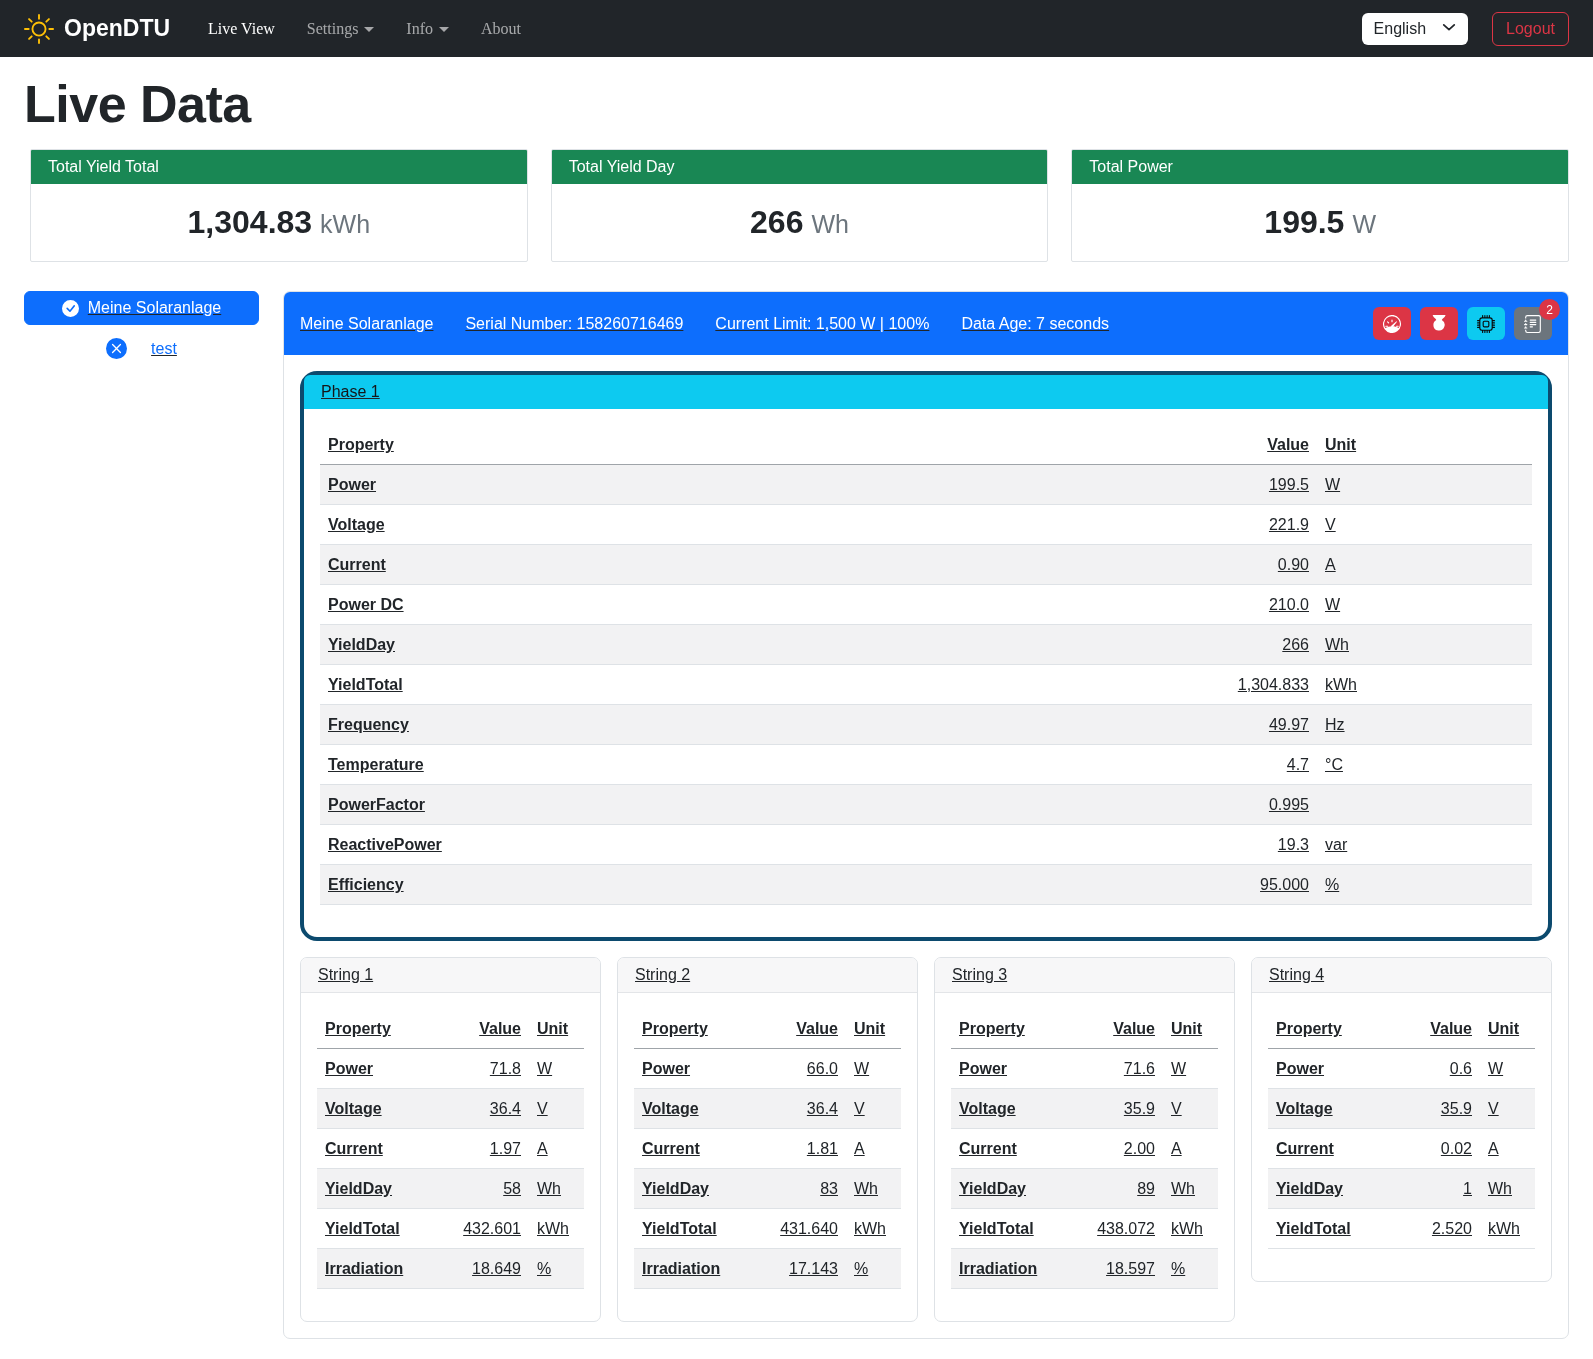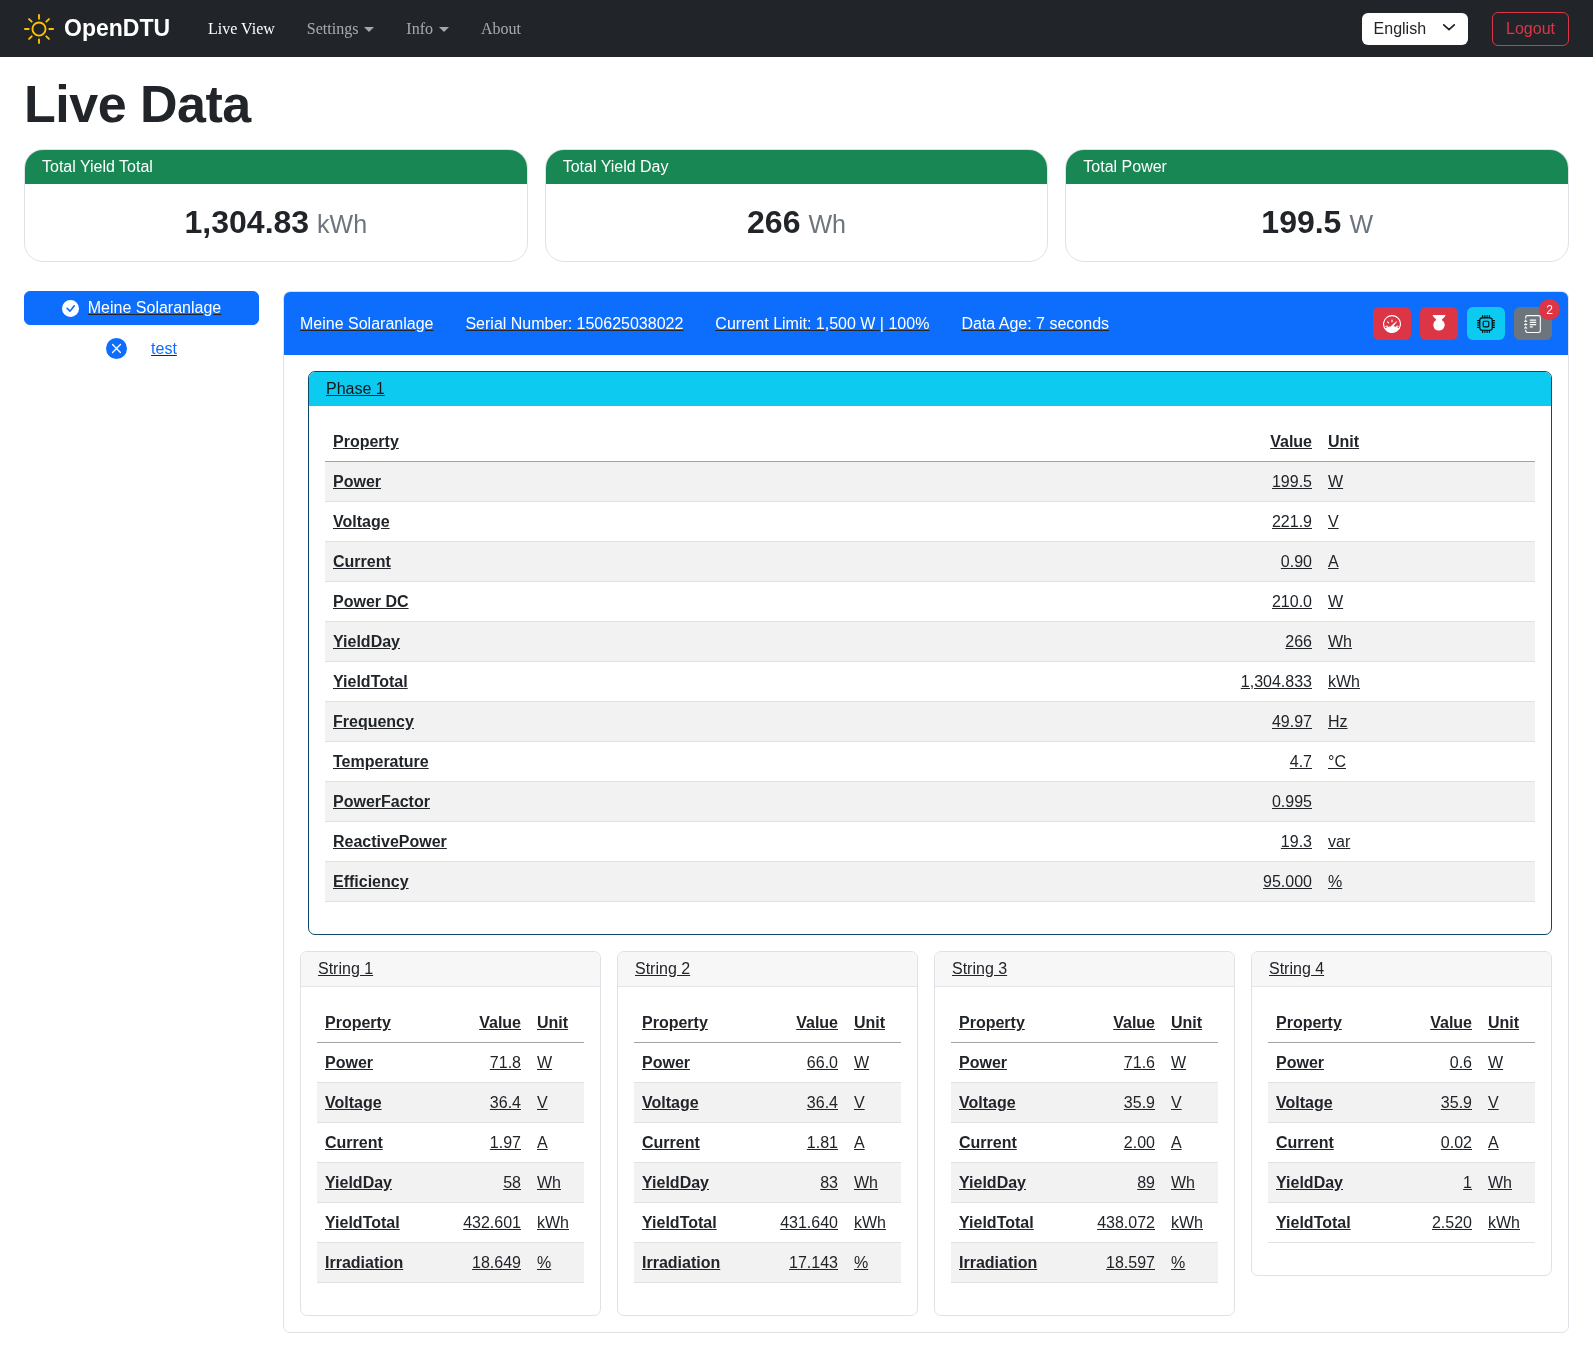--- a/index.html
+++ b/index.html
@@ -35,21 +35,21 @@
     border-radius:6px; padding:7px 13px; font-size:16px; cursor:pointer;
     font-family:"Liberation Sans", sans-serif;
   }
 
   
   .container { padding:0 24px; }
   h1.page-title { font-size:52px; font-weight:600; margin:17px 0 15px; letter-spacing:-.5px; }
 
   .summary-row { display:flex; gap:17px; margin-bottom:29px; }
   .summary-card {
-    flex:1; border:1px solid #dee2e6; border-radius:19px; overflow:hidden; background:#fff;
+    flex:1; border:1px solid #dee2e6; border-radius:2px; overflow:hidden; background:#fff;margin-left:6px;
   }
   .summary-card .card-head {
     background:#198754; color:#fff; padding:8px 17px; font-size:16px;
   }
   .summary-card .card-body { padding:20px 16px; text-align:center; }
   .summary-value { font-size:32px; font-weight:600; color:#212529; }
   .summary-unit { font-size:25px; color:#6c757d; margin-left:8px; font-weight:400;}
 
   .main-row { display:flex; gap:24px; align-items:flex-start;text-decoration:underline; }
 
@@ -89,21 +89,21 @@
   
   table.data-table { width:100%; border-collapse:collapse; table-layout:fixed; margin-bottom:16px; }
   table.data-table th, table.data-table td {
     text-align:left; padding:8px; font-size:16px; line-height:23px;
   }
   table.data-table th { border-bottom:1px solid #9fa4a9; font-weight:bold; }
   table.data-table td { border-bottom:1px solid #dee2e6; }
   table.data-table td.property { font-weight:bold; }
   table.data-table th.value, table.data-table td.value { text-align:right; }
 
-  .phase-card { border:1px solid #0c4a6e; border-radius:7px;margin-left:8px; }
+  .phase-card { border:4px solid #0c4a6e; border-radius:17px; }
   .phase-head { background:#0dcaf0; color:#141619; padding:8px 17px; border-radius:6px 6px 0 0; }
   .phase-body { padding:16px; }
   .phase-body tbody tr:nth-child(odd) td { background:#f2f2f3; }
 
   .strings-row { display:flex; gap:16px; margin-top:16px; align-items:flex-start; }
   .string-card { flex:1; border:1px solid #dee2e6; border-radius:7px; background:#fff; }
   .string-head {
     background:#f7f7f8; border-bottom:1px solid #e3e5e8; padding:8px 17px;
     border-radius:6px 6px 0 0; color:#212529;
   }
@@ -189,21 +189,21 @@
             <path d="M16 8A8 8 0 1 1 0 8a8 8 0 0 1 16 0zM5.354 4.646a.5.5 0 1 0-.708.708L7.293 8l-2.647 2.646a.5.5 0 0 0 .708.708L8 8.707l2.646 2.647a.5.5 0 0 0 .708-.708L8.707 8l2.647-2.646a.5.5 0 0 0-.708-.708L8 7.293 5.354 4.646z"></path>
           </svg>
         </span>
         <span>test</span>
       </div>
     </div>
 
     <div class="inverter-panel">
       <div class="inverter-head">
         <span>Meine Solaranlage</span>
-        <span>Serial Number: 150625038022</span>
+        <span>Serial Number: 158260716469</span>
         <span>Current Limit: 1,500 W | 100%</span>
         <span>Data Age: 7 seconds</span>
         <span class="grow"></span>
         <div class="icon-btns">
           <button class="icon-btn red">
             <span style="display:flex;">
               <svg width="18" height="18" viewBox="0 0 16 16" fill="currentColor" xmlns="http://www.w3.org/2000/svg">
                 <path d="M8 4a.5.5 0 0 1 .5.5V6a.5.5 0 0 1-1 0V4.5A.5.5 0 0 1 8 4zM3.732 5.732a.5.5 0 0 1 .707 0l.915.914a.5.5 0 1 1-.708.708l-.914-.915a.5.5 0 0 1 0-.707zM2 10a.5.5 0 0 1 .5-.5h1.586a.5.5 0 0 1 0 1H2.5A.5.5 0 0 1 2 10zm9.5 0a.5.5 0 0 1 .5-.5h1.5a.5.5 0 0 1 0 1H12a.5.5 0 0 1-.5-.5zm.754-4.246a.389.389 0 0 0-.527-.02L7.547 9.31a.91.91 0 1 0 1.302 1.258l3.434-4.297a.389.389 0 0 0-.029-.518z"></path>
                 <path fill-rule="evenodd" d="M6.664 15.889A8 8 0 1 1 9.336.11a8 8 0 0 1-2.672 15.78zm-4.665-4.283A11.945 11.945 0 0 1 8 10c2.186 0 4.236.585 6.001 1.606a7 7 0 1 0-12.002 0z"></path>
               </svg>

